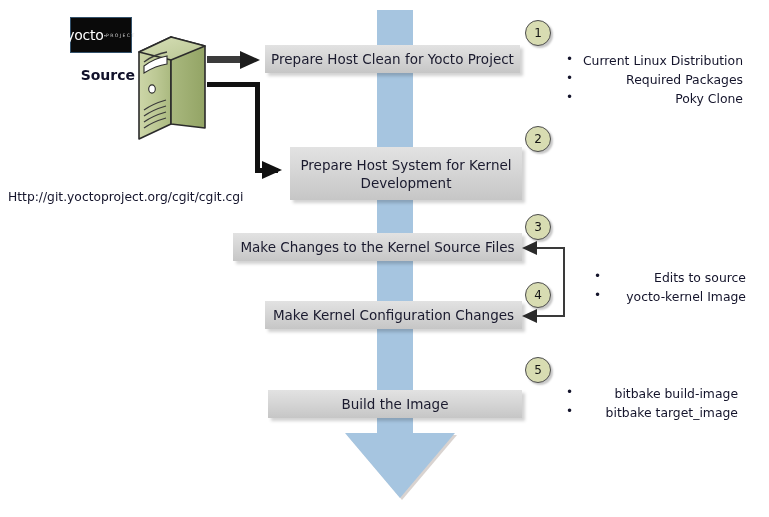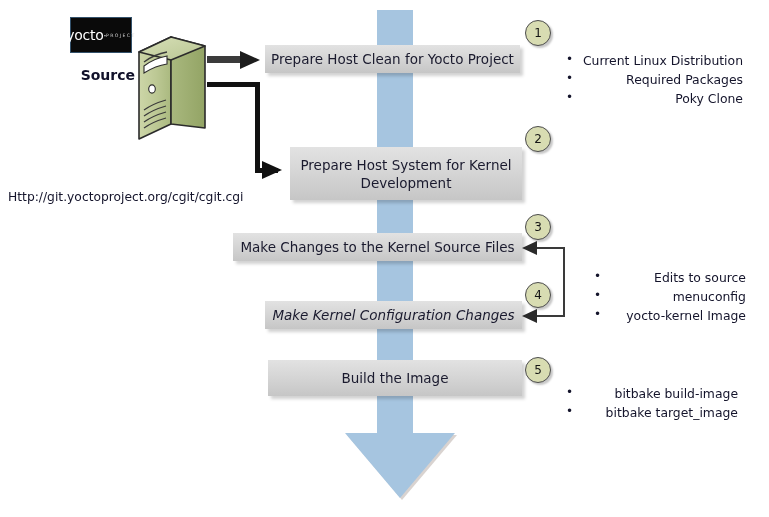--- a/index.html
+++ b/index.html
@@ -34,22 +34,22 @@
     position:absolute;
     background:linear-gradient(to bottom,#e2e2e2 0%,#d6d6d6 45%,#c6c6c6 100%);
     box-shadow:3px 3px 3px rgba(0,0,0,0.18);
     display:flex;align-items:center;justify-content:center;text-align:center;
     color:#1a1a2e;font-size:13.5px;line-height:18px;
     z-index:3;
   }
   #box1{left:265px;top:45px;width:255px;height:28px;}
   #box2{left:290px;top:147px;width:232px;height:53px;}
   #box3{left:233px;top:233px;width:289px;height:28px;}
-  #box4{left:265px;top:301px;width:257px;height:28px;font-style:italic;}
-  #box5{left:268px;top:360px;width:254px;height:36px;}
+  #box4{left:265px;top:301px;width:257px;height:28px;}
+  #box5{left:268px;top:390px;width:254px;height:28px;}
 
   
   .arrow1-line{position:absolute;left:207px;top:56px;width:35px;height:7px;background:#3b3b3b;z-index:4;}
   .arrow1-head{position:absolute;left:240px;top:51px;width:0;height:0;
     border-top:9px solid transparent;border-bottom:9px solid transparent;
     border-left:20px solid #1c1c1c;z-index:4;}
 
   
   .elbow-h1{position:absolute;left:207px;top:82px;width:53px;height:5px;background:#111;z-index:4;}
   .elbow-v{position:absolute;left:255px;top:82px;width:5px;height:89px;background:#111;z-index:4;}
@@ -222,21 +222,20 @@
       <li>Current Linux Distribution</li>
       <li>Required Packages</li>
       <li>Poky Clone</li>
     </ul>
   </div>
 
 
   <div class="bullets" id="g3">
     <ul>
       <li>Edits to source</li>
-      <li>menuconfig</li>
       <li>yocto-kernel Image</li>
     </ul>
   </div>
 
   <div class="bullets" id="g4">
     <ul>
       <li>bitbake build-image</li>
       <li><span>bitbake </span><span class="ital">target_image</span></li>
     </ul>
   </div>

